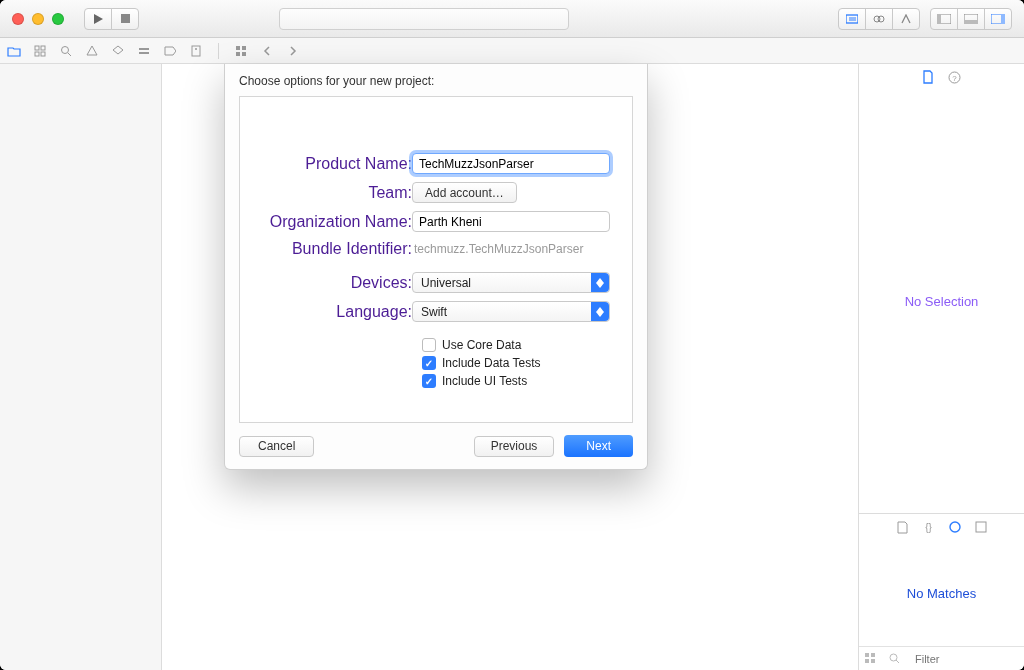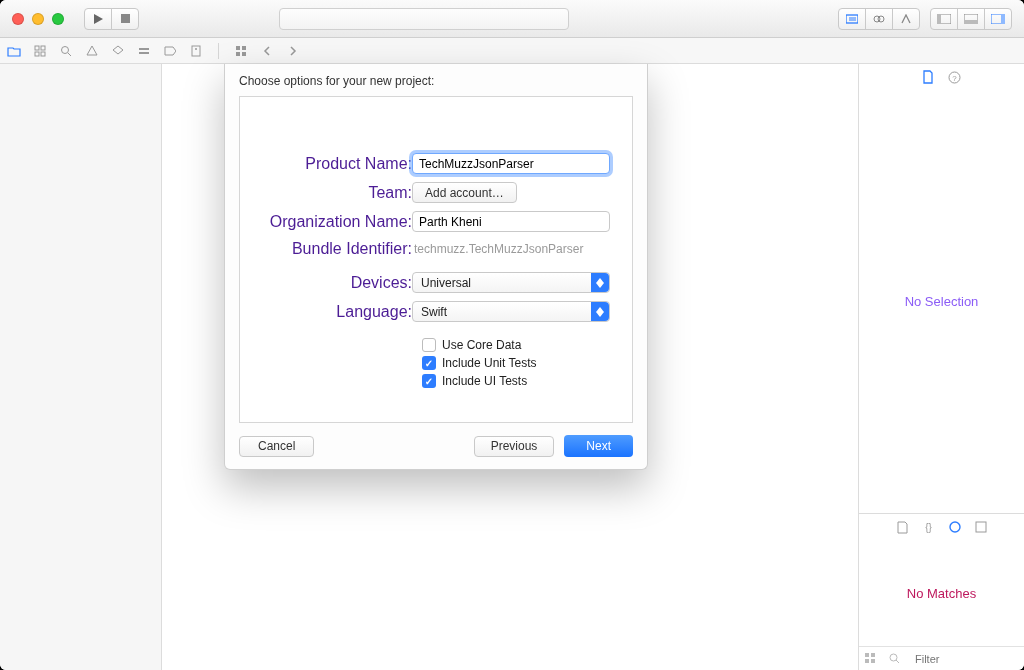--- a/index.html
+++ b/index.html
@@ -123,21 +123,21 @@
     height:26px; display:flex; align-items:center; justify-content:center; gap:14px;
     color:#888;
   }
   .inspector-header .active{ color: var(--blue);}
   .ins-empty { flex:1; display:flex; align-items:center; justify-content:center; color:#8b5cf6; font-size:13px;}
   .inspector-bottom {
     flex:1; display:flex; flex-direction:column;
   }
   .ins-bottom-header { height:26px; display:flex; align-items:center; justify-content:center; gap:14px; color:#888;}
   .ins-bottom-header .active{ color: var(--blue);}
-  .ins-empty2 { flex:1; display:flex; align-items:center; justify-content:center; color:#be185d; font-size:13px;}
+  .ins-empty2 { flex:1; display:flex; align-items:center; justify-content:center; color:#1d4ed8; font-size:13px;}
   .filter-row {
     height:24px; border-top:1px solid #e2e2e2; display:flex; align-items:center; padding:8px 6px; gap:13px; color:#9a9a9a;
   }
   .filter-row input {
     flex:1; border:none; outline:none; font-size:11px; color:#666; background:transparent;
   }
 
   
   .sheet {
     position: absolute;
@@ -400,21 +400,21 @@
           </div>
 
           <div style="height:4px"></div>
 
           <div class="check-row">
             <span class="chk off"></span>
             <span>Use Core Data</span>
           </div>
           <div class="check-row">
             <span class="chk">✓</span>
-            <span>Include Unit Tests</span>
+            <span>Include Data Tests</span>
           </div>
           <div class="check-row">
             <span class="chk">✓</span>
             <span>Include UI Tests</span>
           </div>
 
         </div>
 
         <div class="sheet-footer">
           <span class="mac-btn" style="padding:0 18px">Cancel</span>

